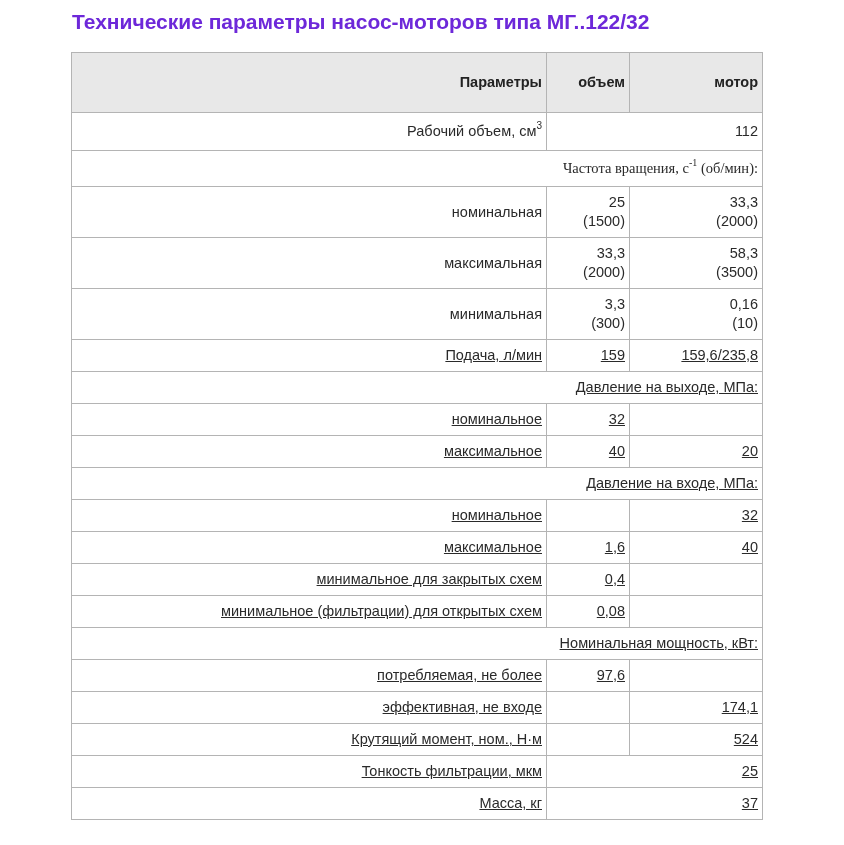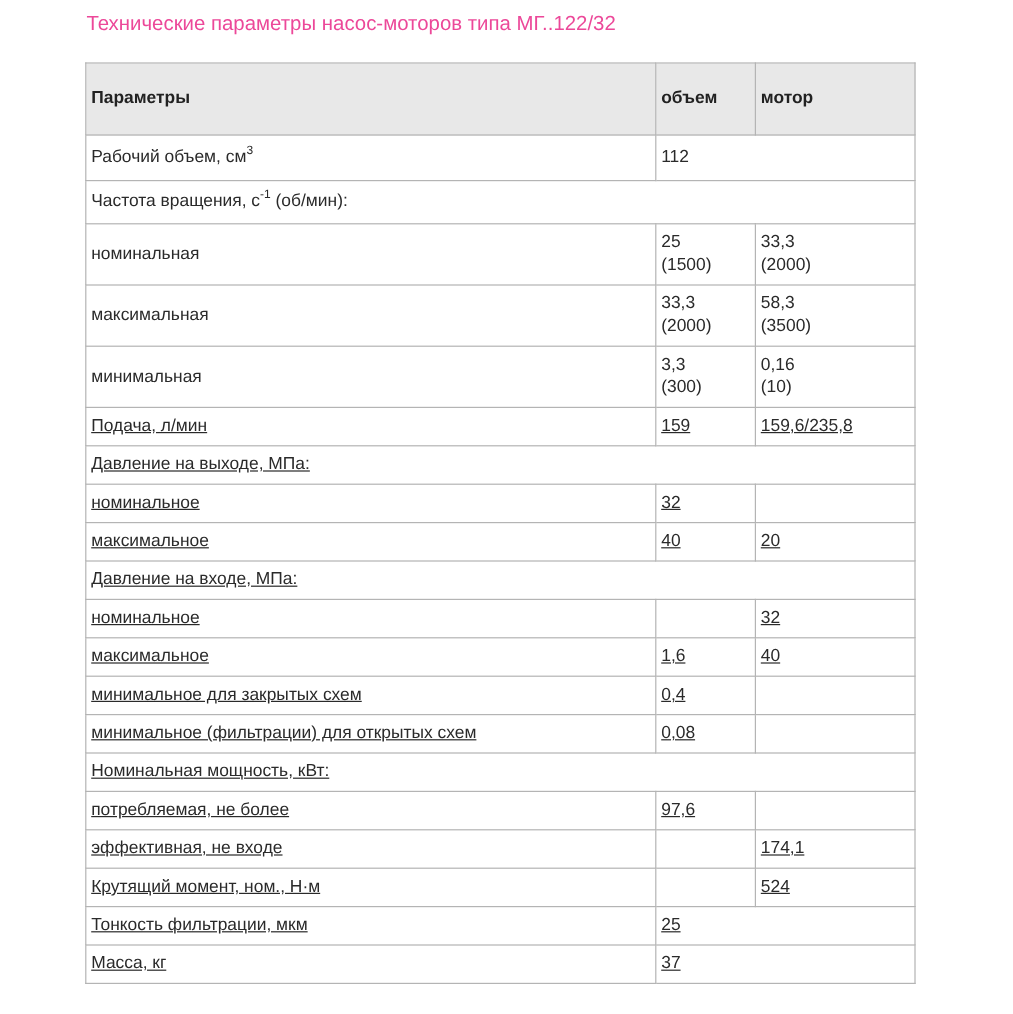--- a/index.html
+++ b/index.html
@@ -1,22 +1,22 @@
 <!DOCTYPE html>
 <html><head>
 <meta charset="utf-8">
 <style>
   html, body { margin: 0; padding: 0; background: #ffffff; }
   body { width: 844px; height: 845px; overflow: hidden; position: relative; font-family: "Liberation Sans", sans-serif; color: #222; }
-  .title { position: absolute; left: 72px; top: 10px; font-size: 17px; font-weight: normal; color: #ec4899; letter-spacing: 0; }
+  .title { position: absolute; left: 72px; top: 10px; font-size: 21px; font-weight: bold; color: #6d28d9; letter-spacing: 0; }
   table.spec { position: absolute; left: 71px; top: 52px; border-collapse: collapse; table-layout: fixed; width: 691px; font-size: 14.5px; color: #2a2a2a; }
-  table.spec td, table.spec th { border: 1px solid #b4b4b4; text-align: left; vertical-align: middle; padding: 0 4px; line-height: 19px; }
+  table.spec td, table.spec th { border: 1px solid #b4b4b4; text-align: right; vertical-align: middle; padding: 0 4px; line-height: 19px; }
   table.spec th { background: #e8e8e8; font-weight: bold; height: 59px; color: #222; font-size: 14.5px; }
   col.c1 { width: 475px; } col.c2 { width: 83px; } col.c3 { width: 133px; }
-  tr.h38 td { height: 37px; } tr.h36 td { height: 35px; }
+  tr.h38 td { height: 37px; } tr.h36 td { height: 35px; font-family: Liberation Serif, serif; }
   tr.h50 td { height: 50px; } tr.h32 td { height: 31px; text-decoration: underline; }
   sup { font-size: 10px; line-height: 0; position: relative; top: -1px; }
   .section { padding-left: 0; }
 </style>
 </head>
 <body>
 
 <div class="title">Технические параметры насос-моторов типа МГ..122/32</div>
 
 <table class="spec">

